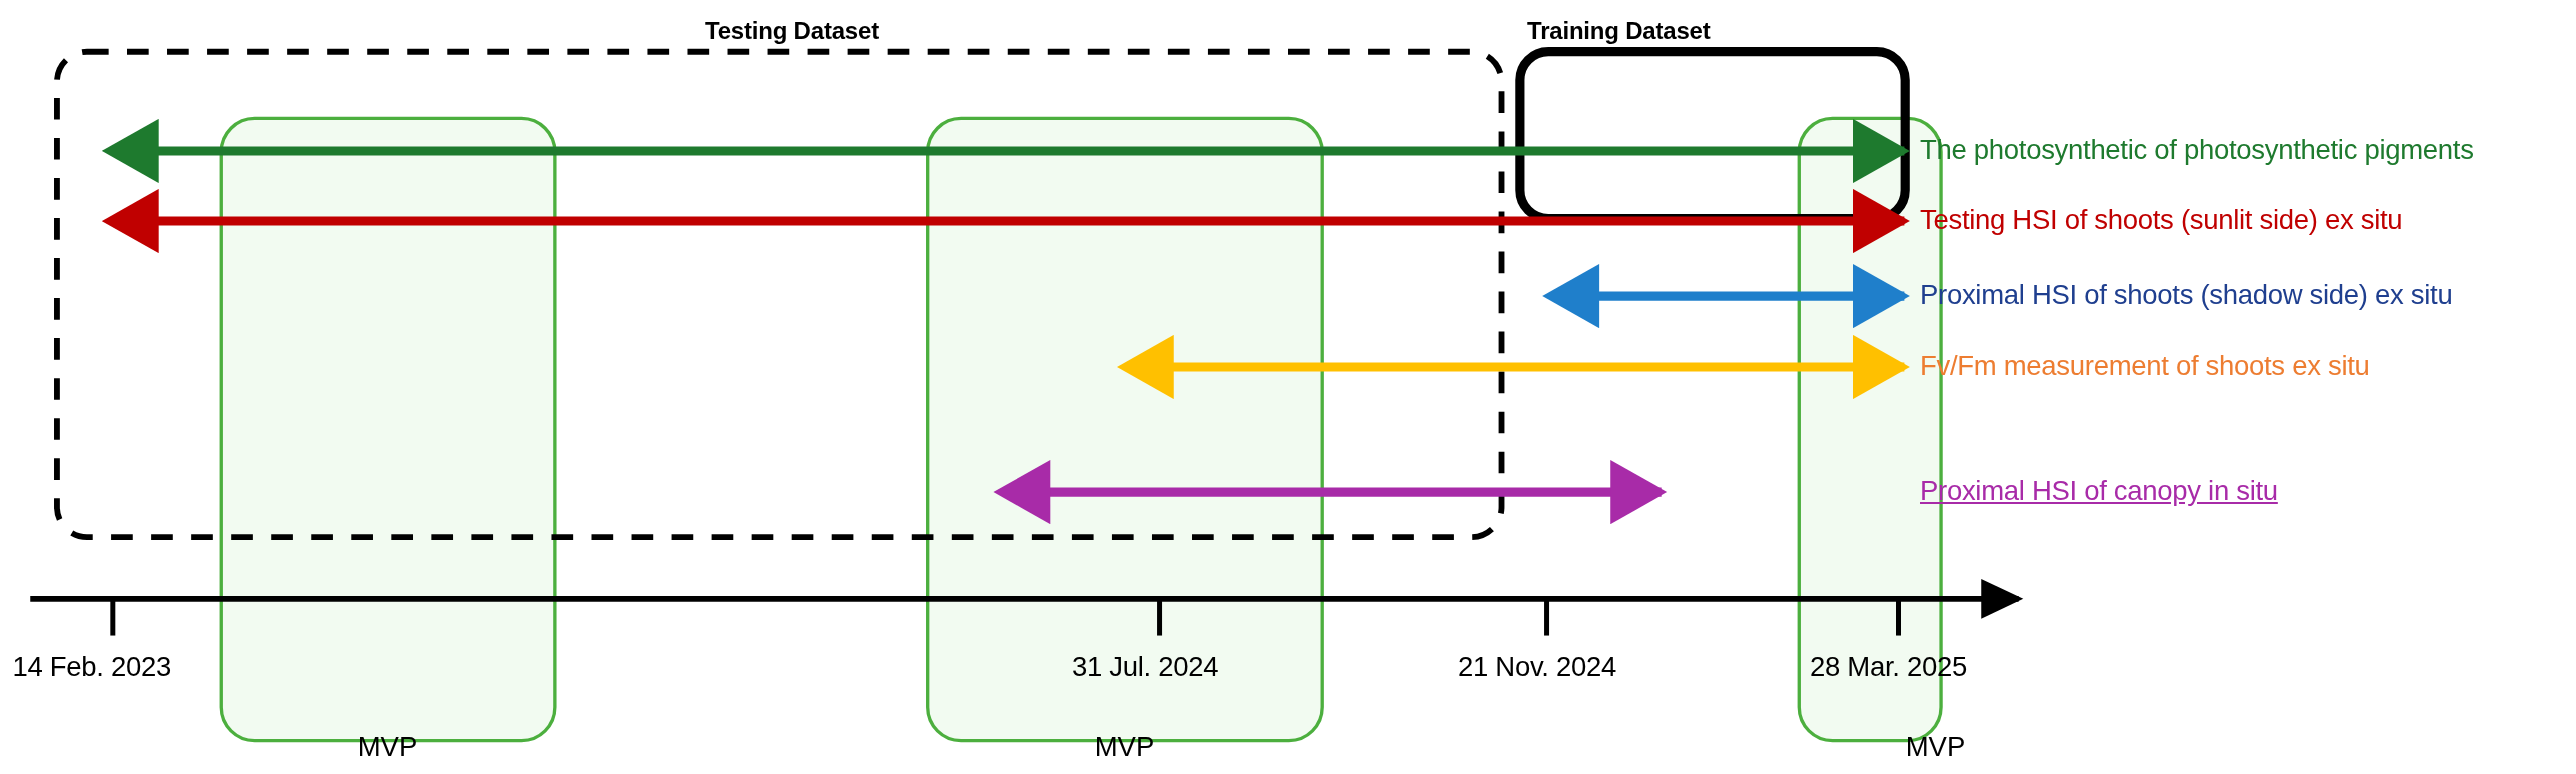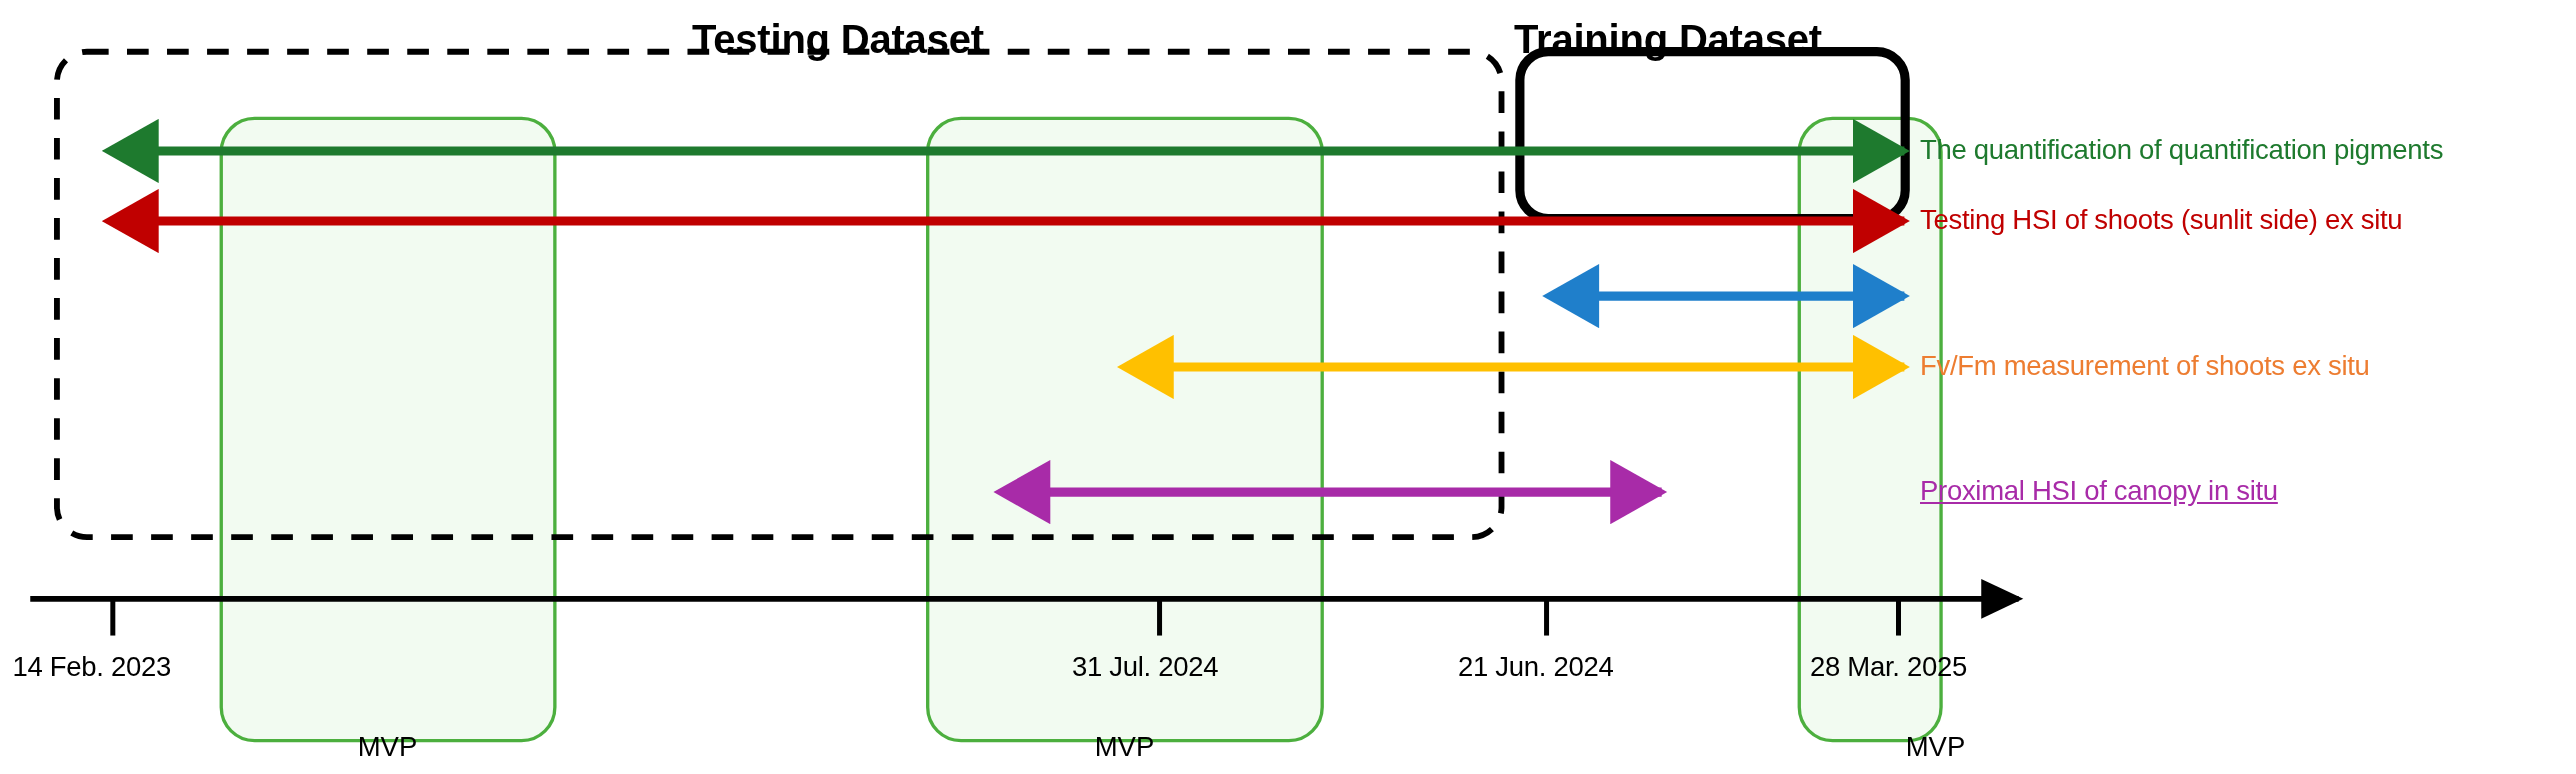--- a/index.html
+++ b/index.html
@@ -20,24 +20,25 @@
   #stage svg.layer {
     position: absolute;
     left: 0;
     top: 0;
     width: 2576px;
     height: 774px;
   }
   .hdr {
     position: absolute;
     font-weight: bold;
-    font-size: 40px;
+    font-size: 24px;
     color: #000000;
     white-space: nowrap;
     letter-spacing: -0.2px;
+    margin-left: 13px;
   }
   .legend-label {
     position: absolute;
     font-size: 27.5px;
     white-space: nowrap;
     letter-spacing: -0.3px;
     line-height: 1;
   }
   .date-label {
     position: absolute;
@@ -119,28 +120,29 @@
       <line x1="135" y1="718" x2="135" y2="762" stroke="#000000" stroke-width="6"></line>
       <line x1="1390" y1="718" x2="1390" y2="762" stroke="#000000" stroke-width="6"></line>
       <line x1="1854" y1="718" x2="1854" y2="762" stroke="#000000" stroke-width="6"></line>
       <line x1="2276" y1="718" x2="2276" y2="762" stroke="#000000" stroke-width="6"></line>
     </g>
   </svg>
 
   <div class="hdr" style="left:692px; top:16.7px;">Testing Dataset</div>
   <div class="hdr" style="left:1514px; top:16.7px;">Training Dataset</div>
 
-  <div class="legend-label" style="left:1920px; top:136px; color:#1E7A2E;">The quantification of quantification pigments</div>
+  <div class="legend-label" style="left:1920px; top:136px; color:#1E7A2E;">The photosynthetic of photosynthetic pigments</div>
   <div class="legend-label" style="left:1920px; top:206px; color:#C00000;">Testing HSI of shoots (sunlit side) ex situ</div>
+  <div class="legend-label" style="left:1920px; top:281px; color:#1F3F8F;">Proximal HSI of shoots (shadow side) ex situ</div>
   <div class="legend-label" style="left:1920px; top:352px; color:#ED7D31;">Fv/Fm measurement of shoots ex situ</div>
   <div class="legend-label" style="left:1920px; top:477px; color:#A82BA8;text-decoration:underline;">Proximal HSI of canopy in situ</div>
 
   <div class="date-label" style="left:12.5px; top:651px;">14 Feb. 2023</div>
   <div class="date-label" style="left:1072px; top:651px;">31 Jul. 2024</div>
-  <div class="date-label" style="left:1458px; top:651px;">21 Jun. 2024</div>
+  <div class="date-label" style="left:1458px; top:651px;">21 Nov. 2024</div>
   <div class="date-label" style="left:1810px; top:651px;">28 Mar. 2025</div>
 
   <div class="mvp-label" style="left:325px; top:731px; width:125px;">MVP</div>
   <div class="mvp-label" style="left:1062px; top:731px; width:125px;">MVP</div>
   <div class="mvp-label" style="left:1873px; top:731px; width:125px;">MVP</div>
 
 </div>
 
 
 </body></html>

